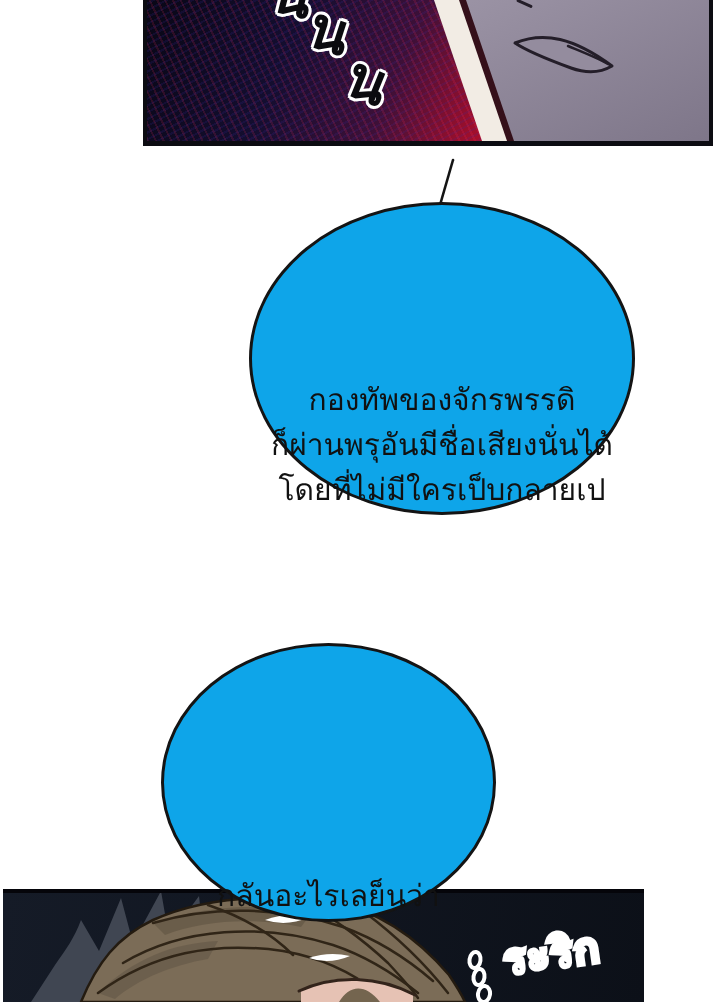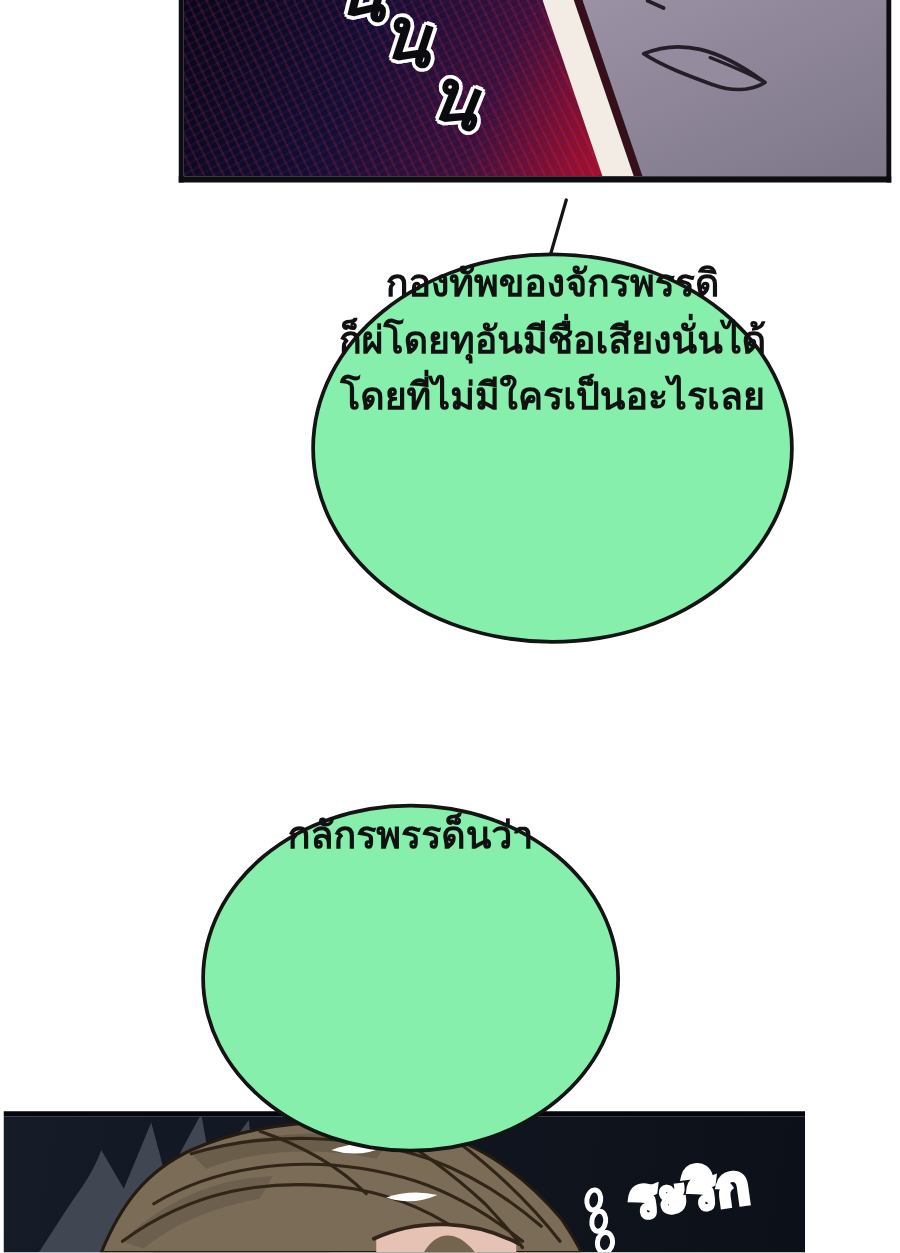--- a/index.html
+++ b/index.html
@@ -49,23 +49,23 @@
   .sfx-n.n3{left:201px;top:52px;transform:rotate(22deg);}
   .eyebrow{
     position:absolute;left:369px;top:2px;width:17px;height:3px;
     background:#241e29;transform:rotate(24deg);border-radius:2px;
   }
   .eye-svg{position:absolute;left:365px;top:28px;}
 
   
   .tail-svg{position:absolute;left:433px;top:155px;}
   .bubble{
-    position:absolute;background:#86efac;border:3px solid #141414;border-radius:50%;
-    display:flex;align-items:flex-start;justify-content:center;text-align:center;
-    color:#111111;z-index:5;font-weight:bold;
+    position:absolute;background:#0ea5e9;border:3px solid #141414;border-radius:50%;
+    display:flex;align-items:flex-end;justify-content:center;text-align:center;
+    color:#111111;z-index:5;
   }
   .bubble-1{left:249px;top:202px;width:380px;height:307px;}
   .bubble-2{left:161px;top:643px;width:329px;height:273px;}
   .bubble .txt{font-size:30px;line-height:45px;white-space:nowrap;}
   .bubble-2 .txt{line-height:46px;}
 
   
   .panel-bottom{
     position:absolute;left:3px;top:889px;width:641px;height:113px;
     border-top:4px solid #05050a;
@@ -101,28 +101,28 @@
     </svg>
   </div>
 
   <svg class="tail-svg" width="26" height="54" viewBox="0 0 26 54">
     <line x1="20" y1="5" x2="7" y2="50" stroke="#141414" stroke-width="2.6" stroke-linecap="round"></line>
   </svg>
 
   <div class="bubble bubble-1">
     <div class="txt">
       <div>กองทัพของจักรพรรดิ</div>
-      <div>ก็ผ่โดยทุอันมีชื่อเสียงนั่นได้</div>
-      <div>โดยที่ไม่มีใครเป็นอะไรเลย</div>
+      <div>ก็ผ่านพรุอันมีชื่อเสียงนั่นได้</div>
+      <div>โดยที่ไม่มีใครเป็บกลายเป</div>
     </div>
   </div>
 
   <div class="bubble bubble-2">
     <div class="txt">
-      <div>กลักรพรรด็นว่า</div>
+      <div>กลันอะไรเลย็นว่า</div>
     </div>
   </div>
 
   <div class="panel-bottom">
     <svg width="641" height="109" viewBox="0 0 641 109">
 
       <path d="M28,109 L52,72 C63,56 71,46 78,27
                L96,58 L118,5 L130,50 L158,-2 L166,44 L196,3 L201,48
                L228,15 L234,56 L258,30 C263,60 267,82 271,109 Z" fill="#404652"></path>
       <path d="M120,109 L150,55 L172,80 L196,38 L212,70 L238,46 L252,84 L262,109 Z" fill="#363c48"></path>

